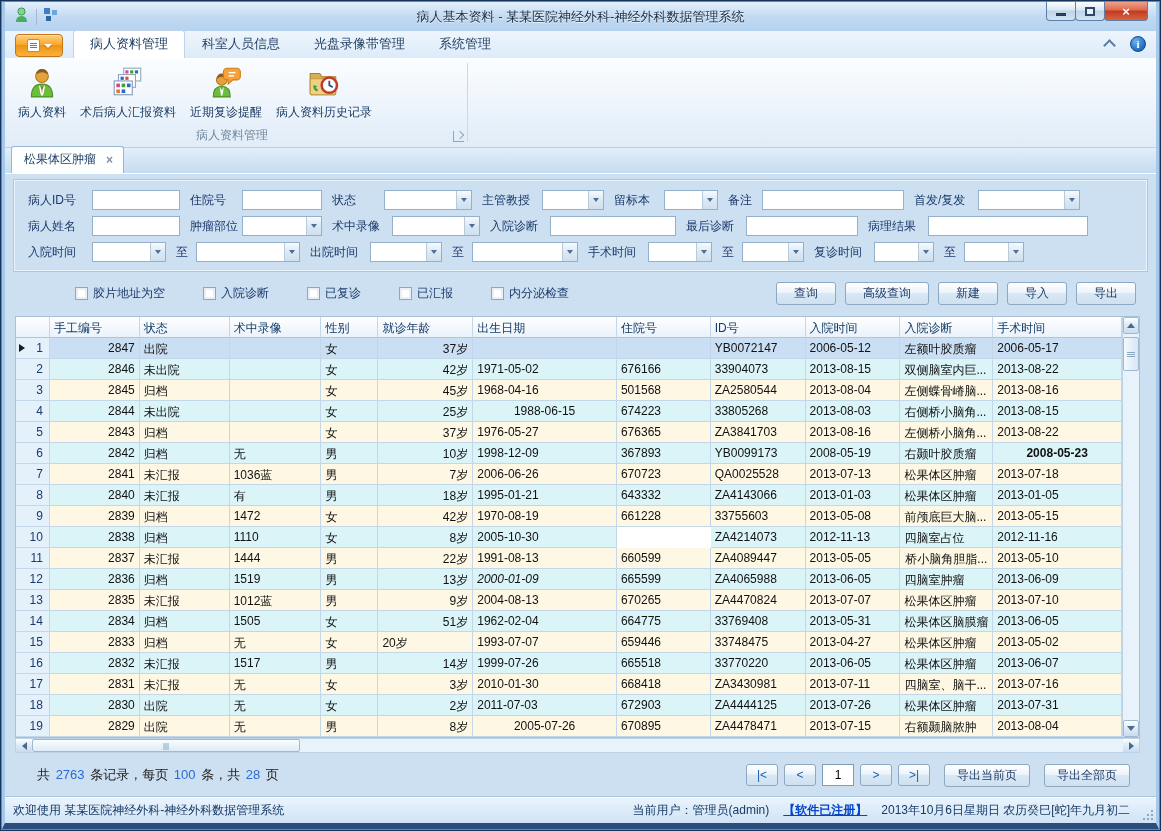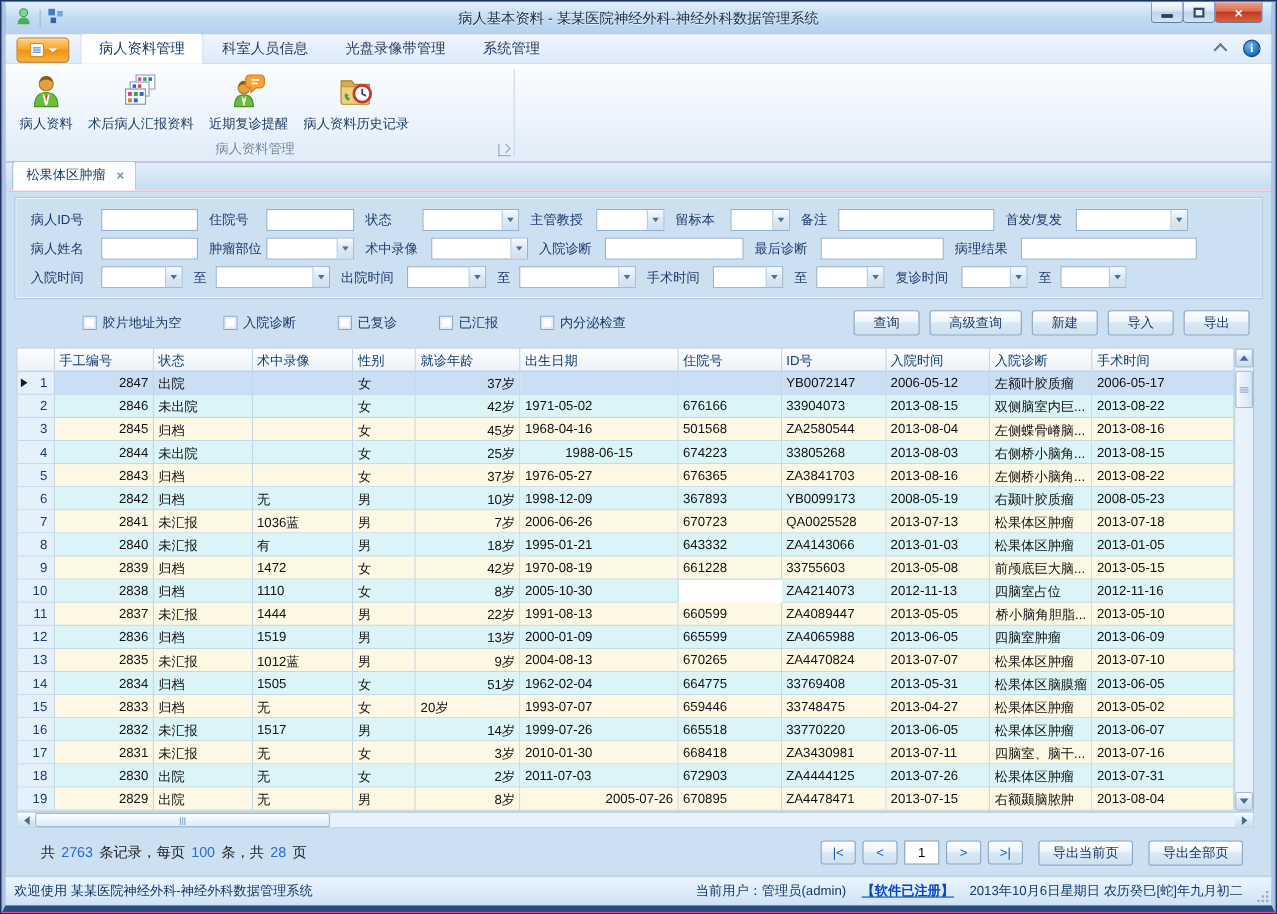--- a/index.html
+++ b/index.html
@@ -599,21 +599,21 @@
             <div class="g-c stripe-a" style="width: 90px; text-align: right;">2842</div>
             <div class="g-c stripe-a" style="width: 90px; text-align: left;">归档</div>
             <div class="g-c stripe-a" style="width: 92px; text-align: left;">无</div>
             <div class="g-c stripe-a" style="width: 57px; text-align: left;">男</div>
             <div class="g-c stripe-a" style="width: 95px; text-align: right;">10岁</div>
             <div class="g-c stripe-a" style="width: 144px; text-align: left;">1998-12-09</div>
             <div class="g-c stripe-a" style="width: 94px; text-align: left;">367893</div>
             <div class="g-c stripe-a" style="width: 95px; text-align: left;">YB0099173</div>
             <div class="g-c stripe-a" style="width: 95px; text-align: left;">2008-05-19</div>
             <div class="g-c stripe-a" style="width: 93px; text-align: left;">右颞叶胶质瘤</div>
-            <div class="g-c stripe-a" style="width: 129px; text-align: left;">2008-05-23</div>
+            <div class="g-c stripe-a" style="width: 129px; text-align: center; font-weight: bold;">2008-05-23</div>
           </div>
           <div class="g-row">
             <div class="g-c g-rowhdr" style="width: 34px;">
               <span>7</span>
             </div>
             <div class="g-c stripe-b" style="width: 90px; text-align: right;">2841</div>
             <div class="g-c stripe-b" style="width: 90px; text-align: left;">未汇报</div>
             <div class="g-c stripe-b" style="width: 92px; text-align: left;">1036蓝</div>
             <div class="g-c stripe-b" style="width: 57px; text-align: left;">男</div>
             <div class="g-c stripe-b" style="width: 95px; text-align: right;">7岁</div>
@@ -690,21 +690,21 @@
           </div>
           <div class="g-row">
             <div class="g-c g-rowhdr" style="width: 34px;">
               <span>12</span>
             </div>
             <div class="g-c stripe-a" style="width: 90px; text-align: right;">2836</div>
             <div class="g-c stripe-a" style="width: 90px; text-align: left;">归档</div>
             <div class="g-c stripe-a" style="width: 92px; text-align: left;">1519</div>
             <div class="g-c stripe-a" style="width: 57px; text-align: left;">男</div>
             <div class="g-c stripe-a" style="width: 95px; text-align: right;">13岁</div>
-            <div class="g-c stripe-a" style="width: 144px; text-align: left;">2000-01-09</div>
+            <div class="g-c stripe-a" style="width: 144px; text-align: left; font-style: italic;">2000-01-09</div>
             <div class="g-c stripe-a" style="width: 94px; text-align: left;">665599</div>
             <div class="g-c stripe-a" style="width: 95px; text-align: left;">ZA4065988</div>
             <div class="g-c stripe-a" style="width: 95px; text-align: left;">2013-06-05</div>
             <div class="g-c stripe-a" style="width: 93px; text-align: left;">四脑室肿瘤</div>
             <div class="g-c stripe-a" style="width: 129px; text-align: left;">2013-06-09</div>
           </div>
           <div class="g-row">
             <div class="g-c g-rowhdr" style="width: 34px;">
               <span>13</span>
             </div>
@@ -802,21 +802,21 @@
           </div>
           <div class="g-row">
             <div class="g-c g-rowhdr" style="width: 34px;">
               <span>19</span>
             </div>
             <div class="g-c stripe-b" style="width: 90px; text-align: right;">2829</div>
             <div class="g-c stripe-b" style="width: 90px; text-align: left;">出院</div>
             <div class="g-c stripe-b" style="width: 92px; text-align: left;">无</div>
             <div class="g-c stripe-b" style="width: 57px; text-align: left;">男</div>
             <div class="g-c stripe-b" style="width: 95px; text-align: right;">8岁</div>
-            <div class="g-c stripe-b" style="width: 144px; text-align: right;">2005-07-26</div>
+            <div class="g-c stripe-b" style="width: 144px; text-align: center;">2005-07-26</div>
             <div class="g-c stripe-b" style="width: 94px; text-align: left;">670895</div>
             <div class="g-c stripe-b" style="width: 95px; text-align: left;">ZA4478471</div>
             <div class="g-c stripe-b" style="width: 95px; text-align: left;">2013-07-15</div>
             <div class="g-c stripe-b" style="width: 93px; text-align: left;">右额颞脑脓肿</div>
             <div class="g-c stripe-b" style="width: 129px; text-align: left;">2013-08-04</div>
           </div>
         </div>
       <div class="vscroll">
         <div class="sbtn" style="top:0;">
             <span class="tri-u"></span>

